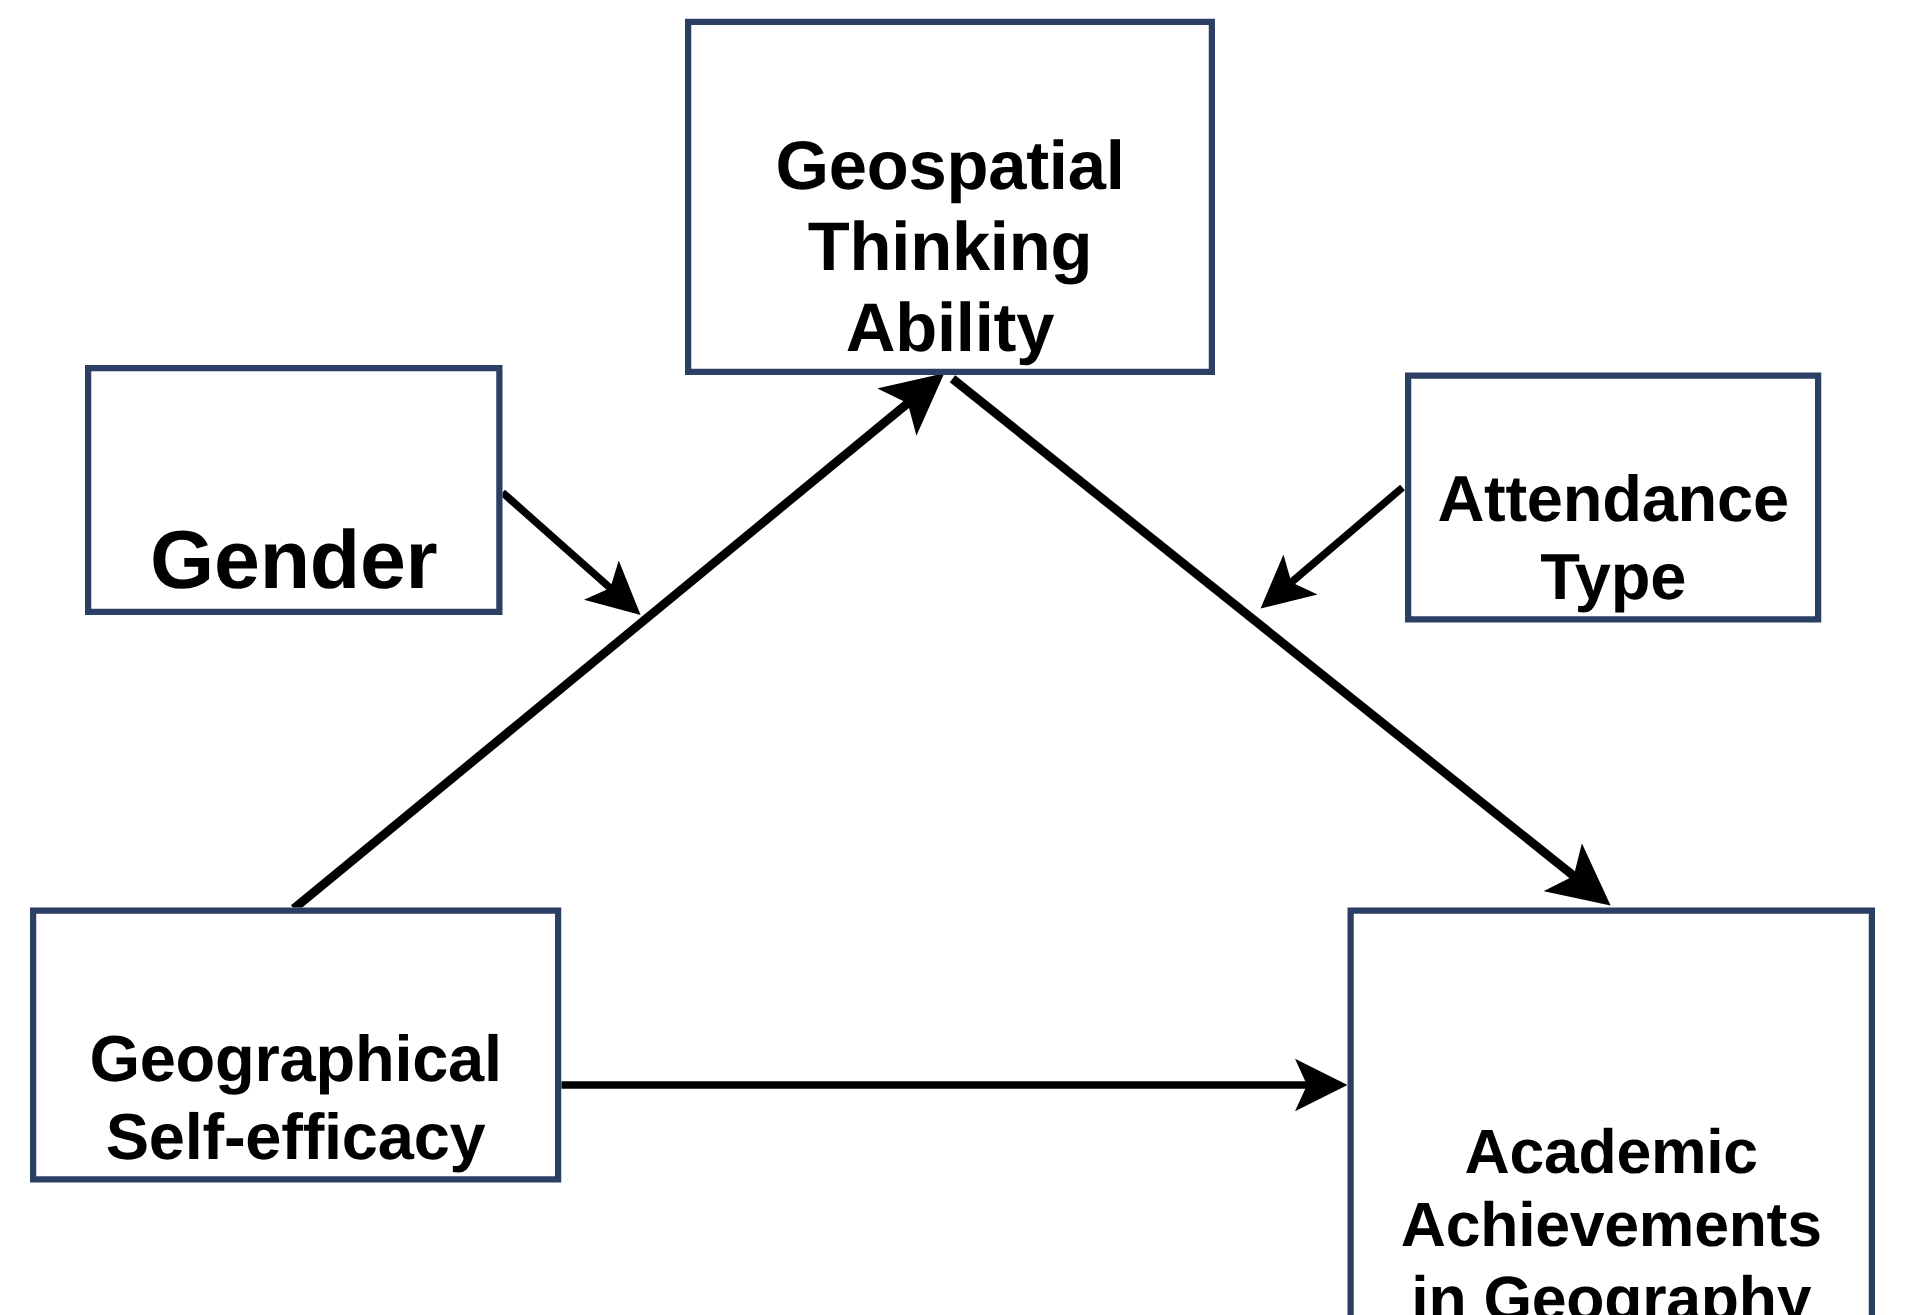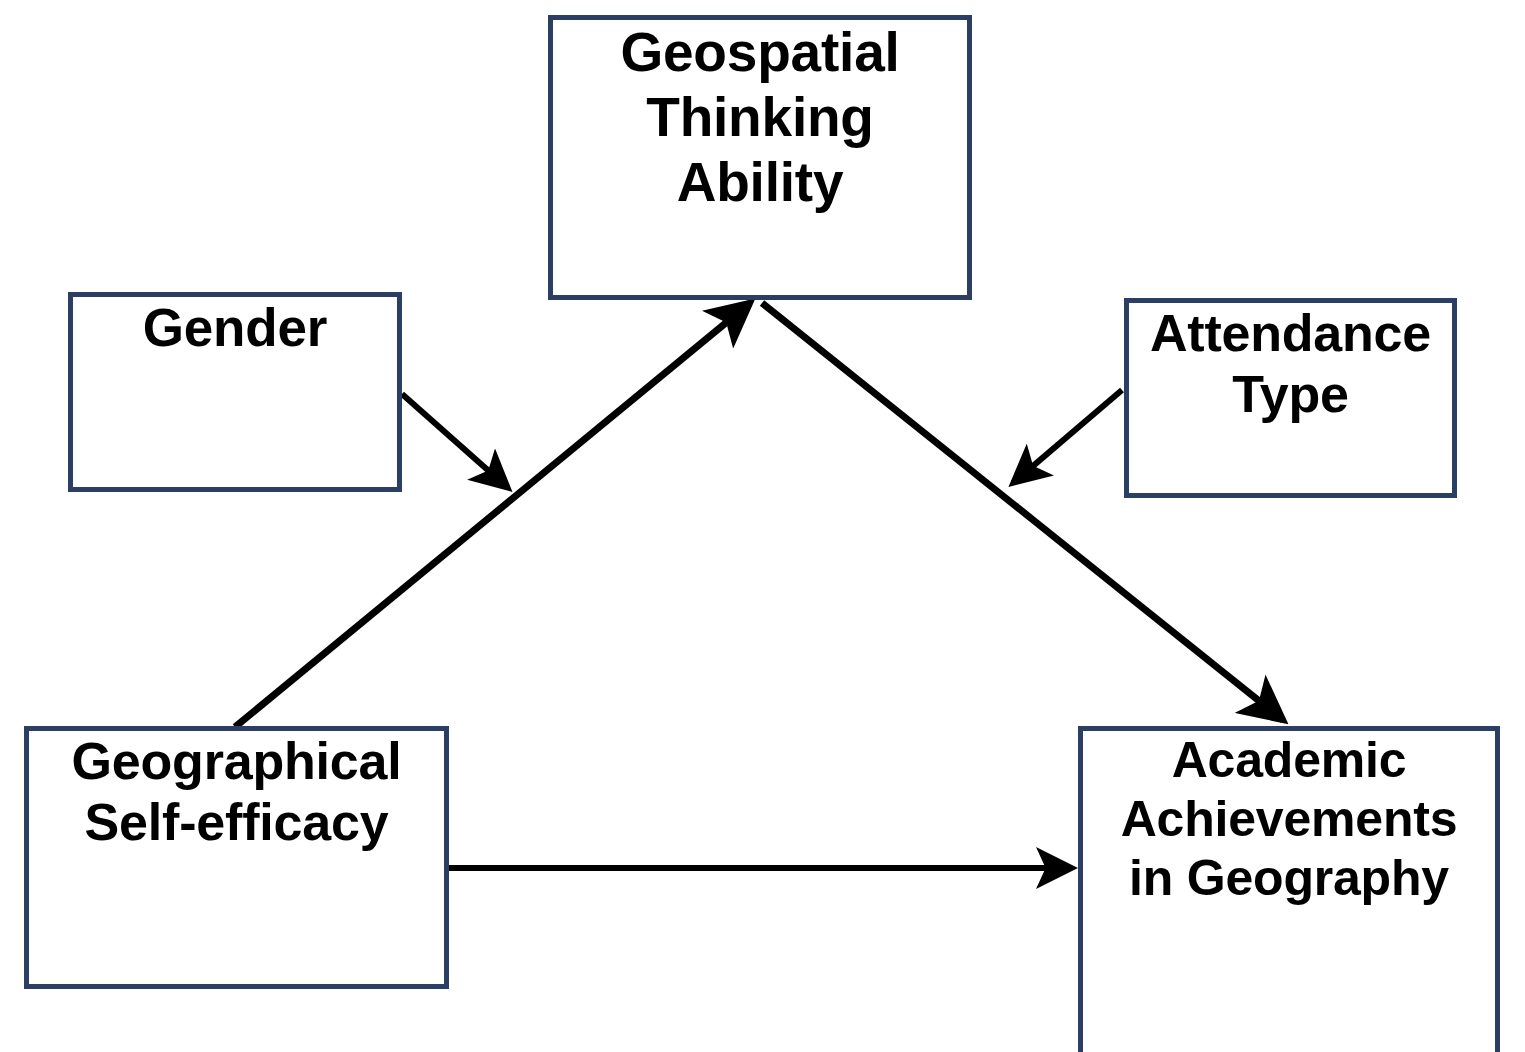--- a/index.html
+++ b/index.html
@@ -16,44 +16,44 @@
     height: 1052px;
     background: #ffffff;
     overflow: hidden;
   }
   .node {
     position: absolute;
     box-sizing: border-box;
     background: #ffffff;
     border: 5px solid #2a3f63;
     display: flex;
-    align-items: flex-start;
+    align-items: flex-end;
     justify-content: center;
     text-align: center;
     z-index: 3;
   }
   .node-label {
     display: block;
     color: #000000;
     font-weight: 700;
     line-height: 1.18;
     letter-spacing: -0.2px;
     white-space: pre-line;
     padding: 0 6px;
   }
   #node-gta          { left: 548px; top: 15px;  width: 424px; height: 285px; }
   #node-gta .node-label { font-size: 55px; }
 
   #node-gender       { left: 68px;  top: 292px; width: 334px; height: 200px; }
-  #node-gender .node-label { font-size: 53px; }
+  #node-gender .node-label { font-size: 66px; }
 
   #node-attendance   { left: 1124px; top: 298px; width: 333px; height: 200px; }
   #node-attendance .node-label { font-size: 52px; }
 
-  #node-selfefficacy { left: 24px;  top: 726px; width: 425px; height: 263px; }
+  #node-selfefficacy { left: 24px;  top: 726px; width: 425px; height: 220px; }
   #node-selfefficacy .node-label { font-size: 52px; }
 
   #node-academic     { left: 1078px; top: 726px; width: 422px; height: 348px; }
   #node-academic .node-label { font-size: 50px; }
 
   #edges {
     position: absolute;
     left: 0; top: 0;
     width: 1525px;
     height: 1052px;

